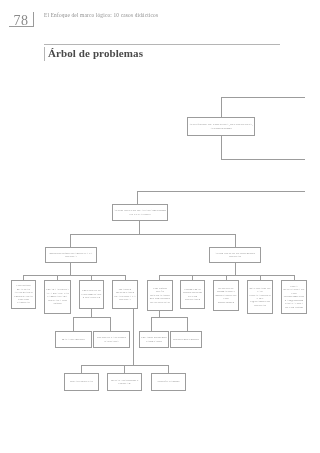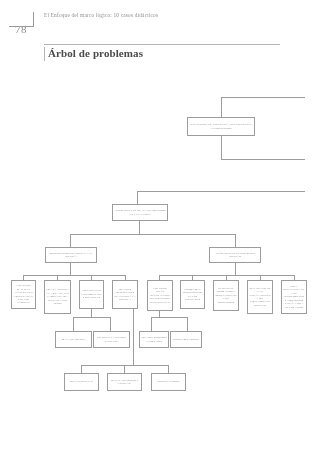--- a/index.html
+++ b/index.html
@@ -22,24 +22,24 @@
     left: 0; top: 0;
     width: 320px; height: 34px;
   }
   .folio-box {
     position: absolute;
     left: 8px; top: 10px;
     width: 30px; height: 18px;
   }
   .folio-num {
     position: absolute;
-    left: 0; top: 13px;
+    left: 0; top: 3px;
     width: 26px;
     text-align: center;
-    font-size: 11px;
+    font-size: 14px;
     color: #8a8a8a;
     letter-spacing: 0.5px;
   }
   .folio-rule-h {
     position: absolute;
     left: 1px; top: 16px;
     width: 25px; height: 1px;
     background: #9a9a9a;
   }
   .folio-rule-v {

